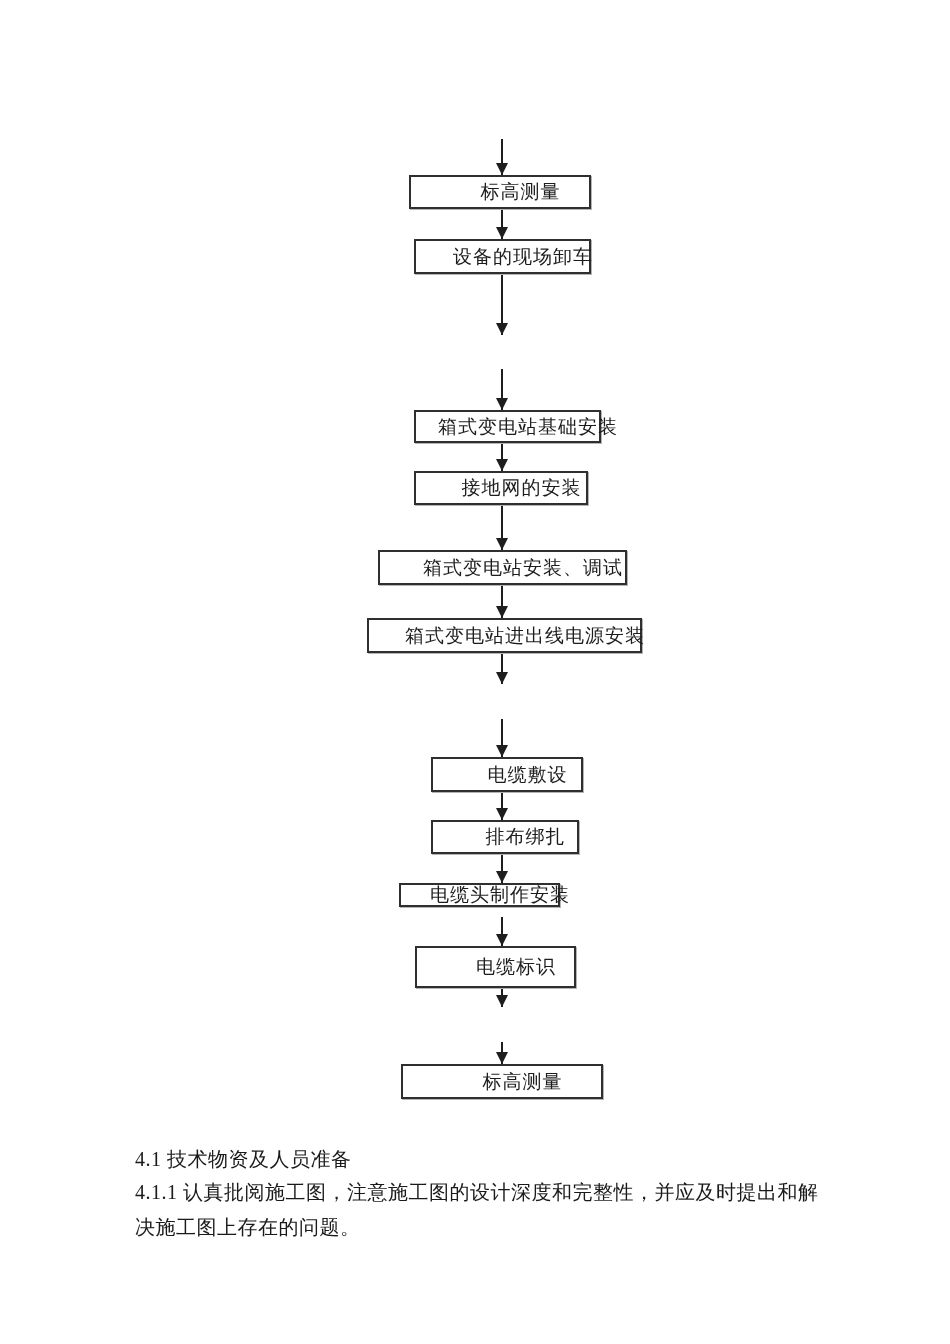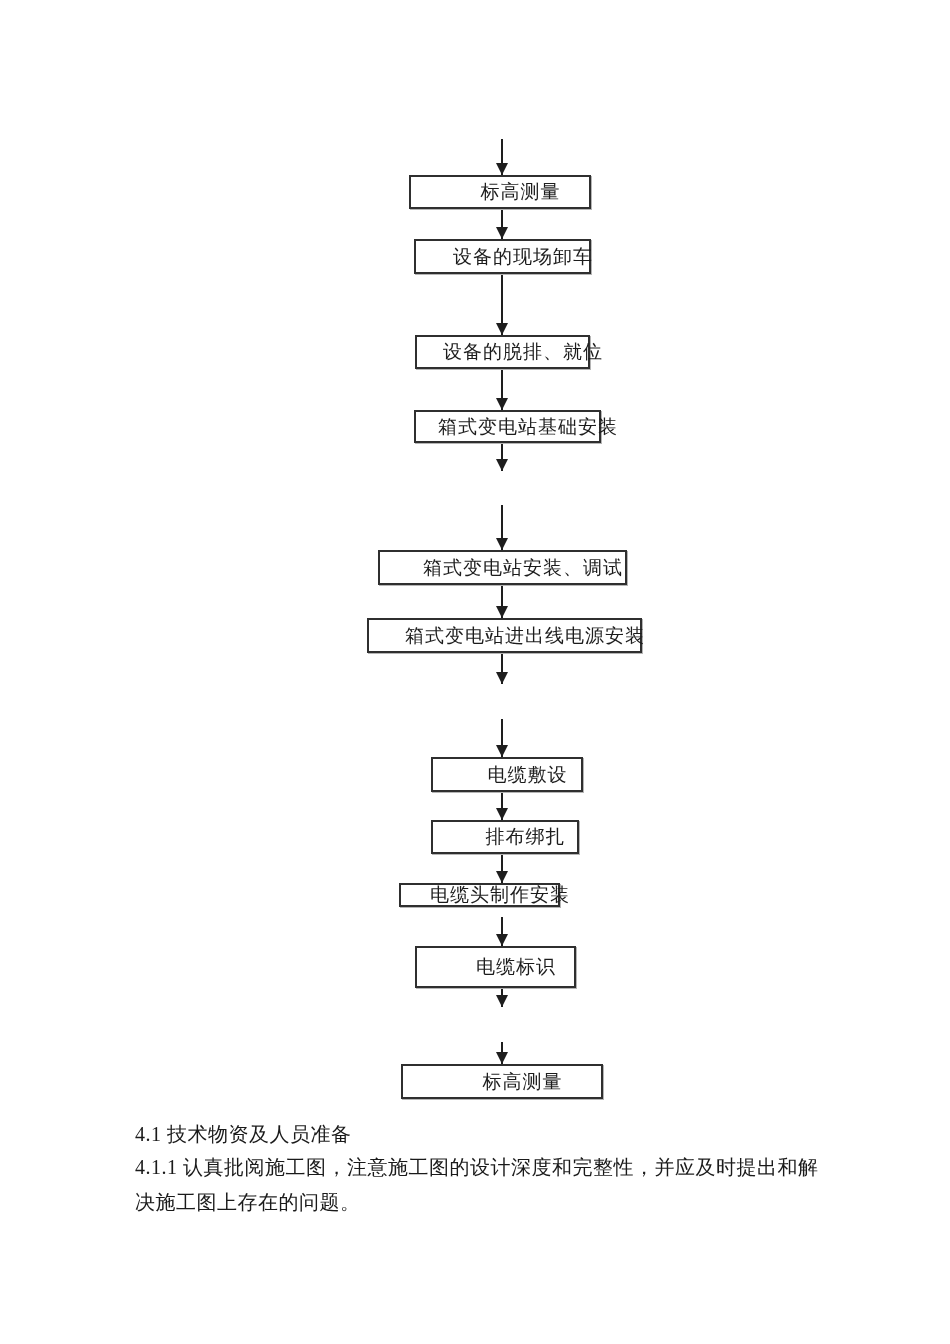--- a/index.html
+++ b/index.html
@@ -50,20 +50,21 @@
     border-top: 12px solid #1e1e1e;
   }
   .body-line {
     position: absolute;
     left: 135px;
     font-size: 20px;
     letter-spacing: 0.5px;
     line-height: 24px;
     white-space: nowrap;
     color: #1a1a1a;
+    margin-top: 25px;
   }
 </style>
 </head>
 <body>
 
 <div class="page">
 
   <div class="arrow" style="top:139px;height:36px"></div>
   <div class="arrow" style="top:209px;height:30px"></div>
   <div class="arrow" style="top:274px;height:61px"></div>
@@ -78,25 +79,25 @@
   <div class="arrow" style="top:917px;height:29px"></div>
   <div class="arrow" style="top:981px;height:26px"></div>
   <div class="arrow" style="top:1042px;height:22px"></div>
 
   <div class="flow-box" style="left:409px;top:175px;width:182px;height:34px">
     <span>标高测量</span>
   </div>
   <div class="flow-box" style="left:414px;top:239px;width:177px;height:35px">
     <span>设备的现场卸车</span>
   </div>
-  <div class="flow-box" style="left:415px;top:335px;width:175px;height:34px">
-    <span>设备的脱排、就位</span>
-  </div>
   <div class="flow-box" style="left:414px;top:410px;width:187px;height:33px">
     <span>箱式变电站基础安装</span>
+  </div>
+  <div class="flow-box" style="left:414px;top:471px;width:174px;height:34px">
+    <span>接地网的安装</span>
   </div>
   <div class="flow-box" style="left:378px;top:550px;width:249px;height:35px">
     <span>箱式变电站安装、调试</span>
   </div>
   <div class="flow-box" style="left:367px;top:618px;width:275px;height:35px">
     <span>箱式变电站进出线电源安装</span>
   </div>
   <div class="flow-box" style="left:431px;top:757px;width:152px;height:35px">
     <span>电缆敷设</span>
   </div>

